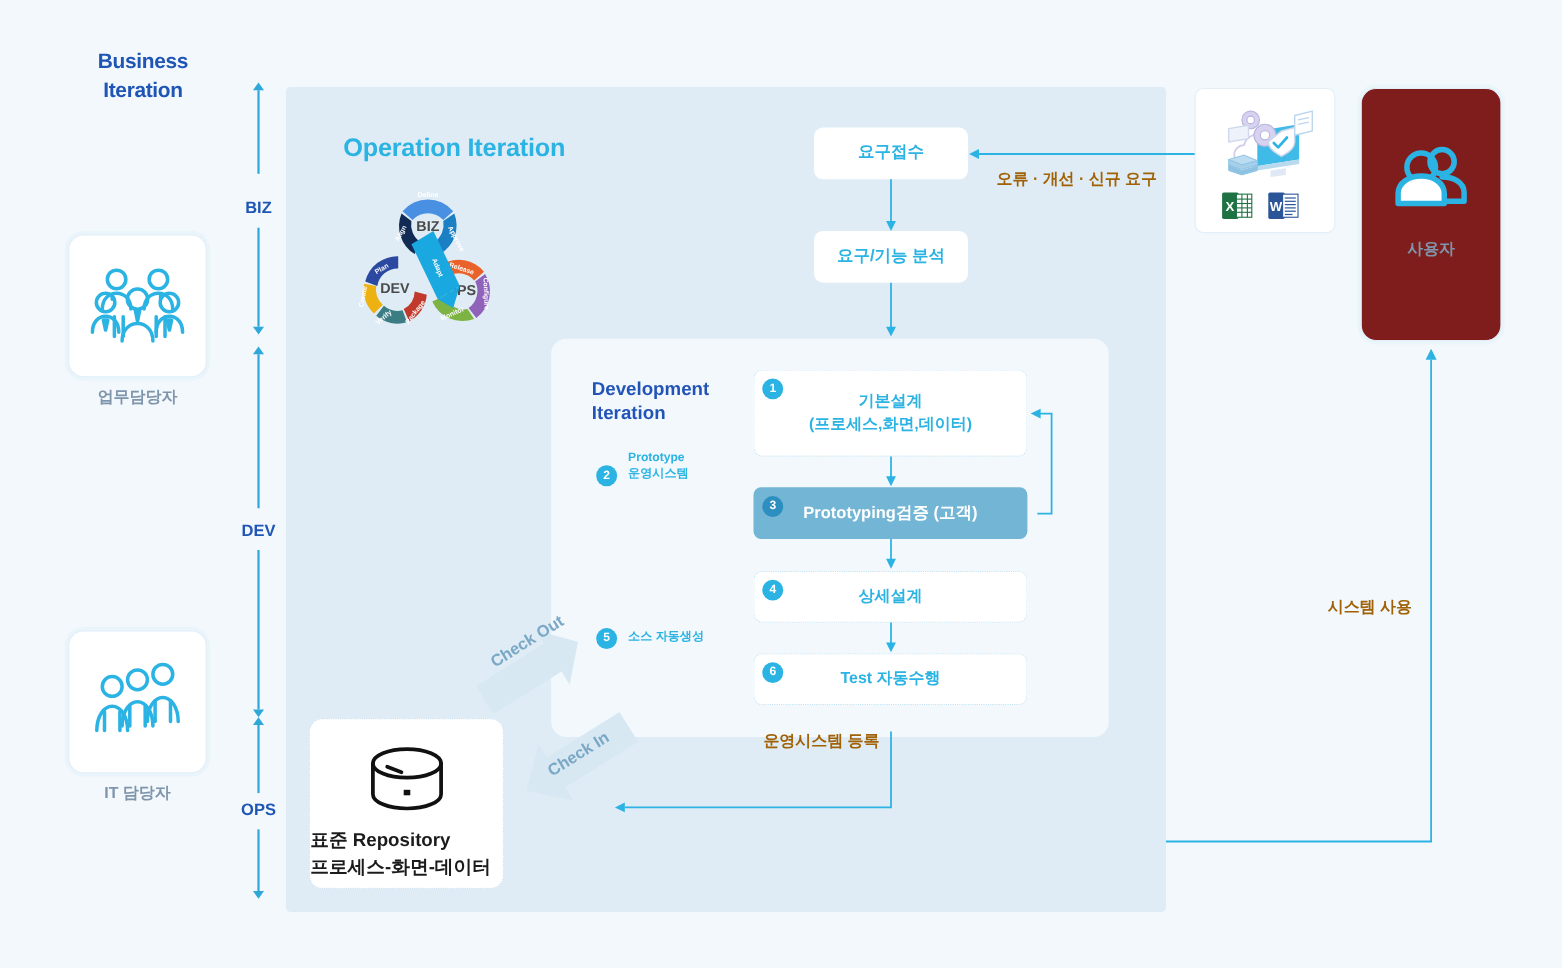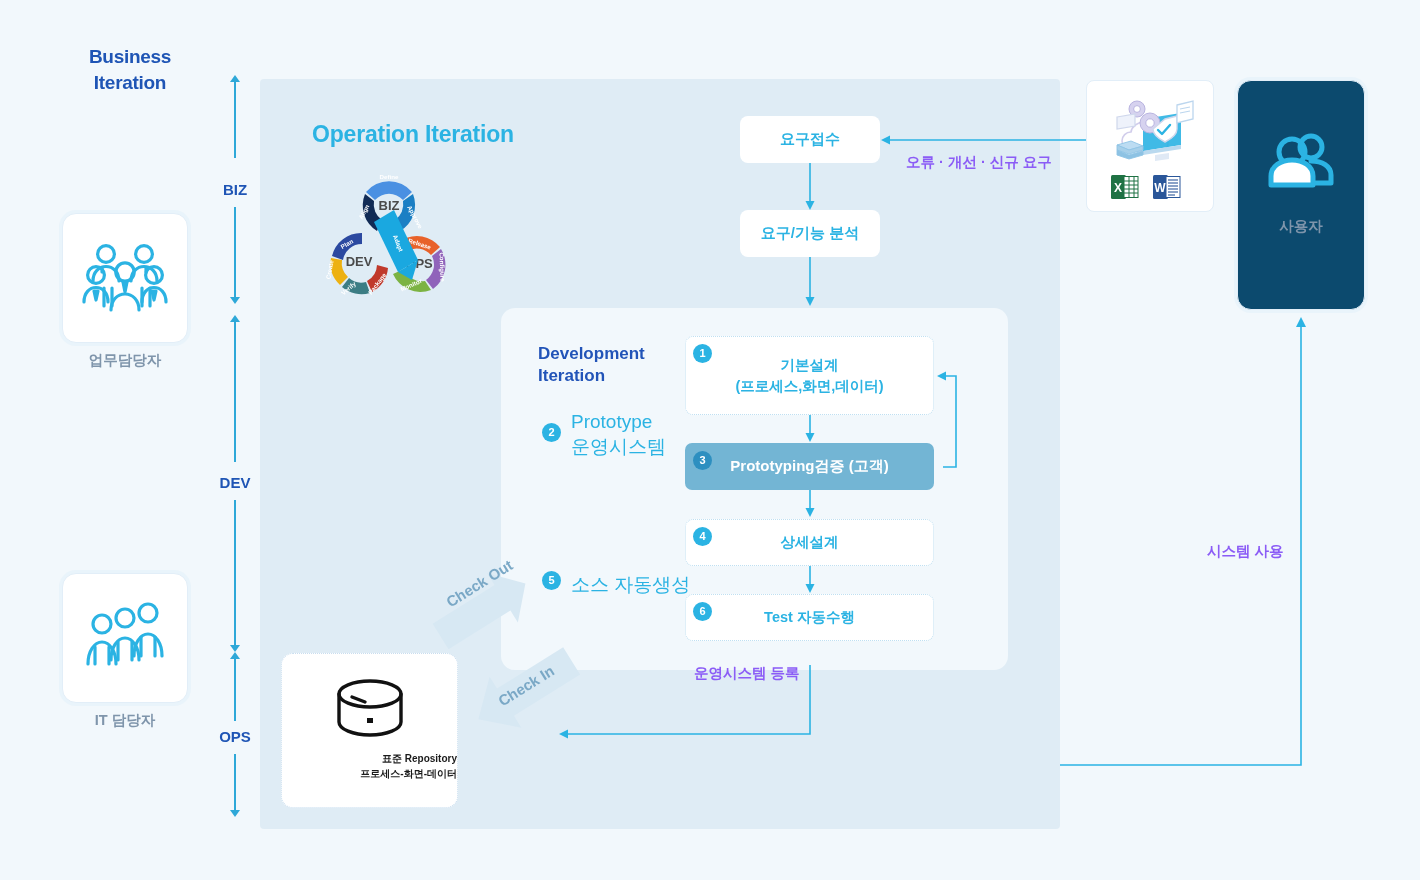--- a/index.html
+++ b/index.html
@@ -106,54 +106,54 @@
     position: absolute;
     width: 19px; height: 19px; border-radius: 50%;
     background: #2bb3e3; color: #ffffff;
     font-size: 11px; font-weight: bold;
     display: flex; align-items: center; justify-content: center;
     line-height: 1;
   }
   .badge-dark { background: #2d8fc0; }
 
   .side-note {
-    font-size: 19px; font-weight: normal; color: #2bb3e3; line-height: 1.32;
+    font-size: 11px; font-weight: bold; color: #2bb3e3; line-height: 1.32;
   }
   #note-2 { left: 571px; top: 409px; width: 110px; }
   #note-5 { left: 571px; top: 572px; width: 130px; }
 
   
   #repo-card {
     left: 281px; top: 653px; width: 177px; height: 155px;
     background: #ffffff; border: 1.5px dotted #c9def0; border-radius: 12px;
   }
   #repo-icon { position: absolute; left: 50%; top: 23px; transform: translateX(-50%); }
   #repo-label {
     position: absolute; left: 0; right: 0; top: 98px;
-    text-align: right; font-size: 10px; font-weight: bold;
+    text-align: left; font-size: 17px; font-weight: bold;
     color: #1b1b1b; line-height: 1.45;
   }
 
   
   #docs-card {
     left: 1086px; top: 80px; width: 128px; height: 132px;
     background: #ffffff; border: 1px solid #e2eef8; border-radius: 8px;
   }
   #user-card {
     left: 1237px; top: 80px; width: 128px; height: 230px;
-    background: #0c4a6e; border: 1px solid #e2eef8; border-radius: 14px;
+    background: #7f1d1d; border: 1px solid #e2eef8; border-radius: 14px;
     box-shadow: 0 0 0 3px rgba(226,240,250,0.55);
   }
   #user-label {
     position: absolute; left: 0; right: 0; top: 136px;
     text-align: center; font-size: 14.5px; font-weight: bold; color: #7f95ab;
   }
 
   
-  .conn-label { font-size: 14.5px; font-weight: bold; color: #8b5cf6; white-space: nowrap; }
+  .conn-label { font-size: 14.5px; font-weight: bold; color: #a16207; white-space: nowrap; }
   #label-error-req { left: 906px; top: 153px; }
   #label-register  { left: 694px; top: 664px; }
   #label-sysuse    { left: 1207px; top: 542px; }
 
   
   .ribbon-text {
     font-size: 15px; font-weight: bold; color: #7aa8c6;
     white-space: nowrap;
   }
   #checkout-text { left: 443px; top: 596px; transform: rotate(-32deg); transform-origin: left top; }

